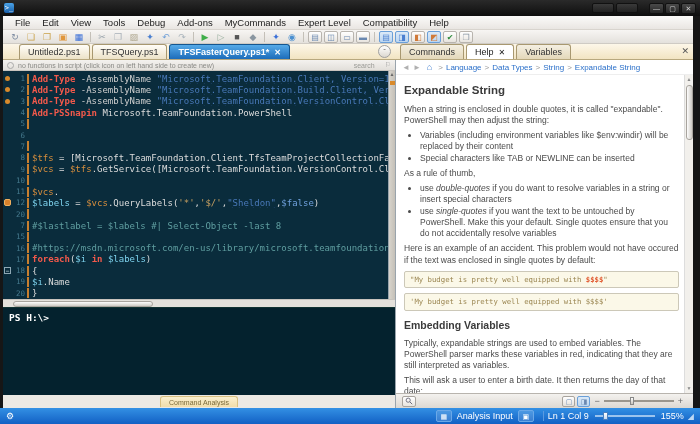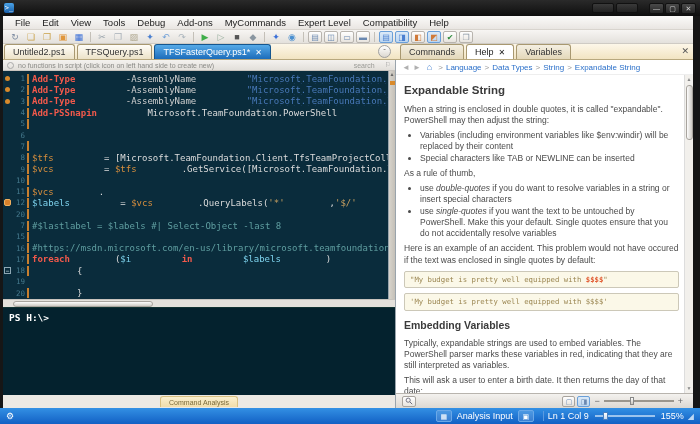--- a/index.html
+++ b/index.html
@@ -23,24 +23,24 @@
 
   
   .toolbar { height:14px; background:linear-gradient(#f7f5f3,#e4e1dc); display:flex; align-items:center; padding-left:4px; border-bottom:1px solid #cfcbc4; }
   .tb-btn { width:14px; height:12px; font-size:9px; line-height:12px; text-align:center; margin:0 1px; }
   .tb-btn.boxed { border:1px solid #b8b4ae; background:linear-gradient(#fff,#e8e4de); border-radius:2px; font-size:8px; }
   .tb-btn.active { border-color:#6a9fd8; background:linear-gradient(#dceaf8,#bcd6f0); }
   .tb-sep { width:1px; height:10px; background:#c4c0b8; margin:0 3px; }
 
   
   .tabrow { height:16px; background:linear-gradient(#fdf7e9,#f2e4c2); display:flex; align-items:flex-end; border-bottom:1px solid #b8a87e; }
-  .tabs-left { width:393px; display:flex; align-items:flex-end; padding-left:1px; }
+  .tabs-left { width:393px; display:flex; align-items:flex-end; padding-left:16px; }
   .tabs-right { flex:1; display:flex; align-items:flex-end; padding-left:4px; }
   .tab { font-size:9px; padding:2px 8px 2px 8px; margin-right:2px; border:1px solid #a89870; border-bottom:none; border-radius:3px 3px 0 0; background:linear-gradient(#fffdf8,#ece2c8); color:#333; white-space:nowrap; }
-  .tab.active-doc { background:linear-gradient(#56aae8,#1c6cba); color:#fff; border-color:#15568f; font-weight:normal; }
+  .tab.active-doc { background:linear-gradient(#56aae8,#1c6cba); color:#fff; border-color:#15568f; font-weight:bold; }
   .tab .tab-close { margin-left:5px; font-size:8px; }
   .collapse-btn { margin-left:auto; margin-right:5px; margin-bottom:1px; width:13px; height:13px; border-radius:50%; border:1px solid #a0a0a0; background:linear-gradient(#fff,#dcd8d0); color:#666; font-size:8px; line-height:11px; text-align:center; }
   .tab.right-inactive { background:linear-gradient(#f4efe2,#e4d8ba); }
   .tab.right-active { background:#fff; border-color:#a89870; color:#222; }
   .pane-close { margin-left:auto; margin-right:4px; margin-bottom:3px; color:#555; font-size:9px; }
 
   
   .main { display:flex; height:348px; }
   .left-pane { width:393px; display:flex; flex-direction:column; background:#ece9e4; border-right:1px solid #9aa4ac; }
 
@@ -58,21 +58,21 @@
   .mark-box { width:7px; height:7px; border-radius:2px; background:#d9812b; border:1px solid #f0b060; }
   .mark-fold { width:7px; height:7px; border:1px solid #8fa8b4; color:#cfe0e8; font-size:6px; line-height:5px; text-align:center; background:#0a2c3c; }
   .ed-num { width:15px; flex:none; text-align:right; color:#44788c; font-size:7.5px; padding-right:2px; }
   .ed-code { flex:1; border-left:2px solid #c87f2f; padding-left:3px; overflow:hidden; }
   .ed-scroll { width:7px; flex:none; background:linear-gradient(90deg,#d8d4cc,#c4c0b8); border-left:1px solid #9aa4ac; position:relative; }
   .ed-scroll .arr { font-size:5px; color:#666; text-align:center; display:block; }
   .ed-scroll .bm { position:absolute; top:10px; left:1px; width:5px; height:4px; background:#d98a2b; }
 
   .tok-kw { color:#f2594b; font-weight:bold; }
   .tok-prm { color:#cfcfcf; }
-  .tok-pln { color:#dcdcdc;margin-left:45px; }
+  .tok-pln { color:#dcdcdc; }
   .tok-strl { color:#4878b8; text-decoration-line:underline; text-decoration-style:wavy; text-decoration-color:#3f6fd0; }
   .tok-cmt { color:#5f9ea0; }
   .tok-var { color:#7fd4ef; }
   .tok-varo { color:#d78e3d; }
   .tok-str { color:#c8a061; }
   .tok-bool { color:#6fa0dc; }
 
   .hscroll { height:8px; background:#e4e1dc; border-top:1px solid #c8c4be; display:flex; align-items:center; }
   .hscroll .thumb { height:6px; width:140px; margin-left:10px; background:linear-gradient(#fcfcfc,#cfcbc4); border:1px solid #a8a49e; border-radius:3px; }
 
@@ -235,21 +235,21 @@
               <div class="ed-line"><span class="ed-mark"></span><span class="ed-num">9</span><span class="ed-code"><span class="tok-varo">$vcs</span><span class="tok-pln"> = </span><span class="tok-varo">$tfs</span><span class="tok-pln">.GetService([Microsoft.TeamFoundation.VersionControl.Client.Ver</span></span></div>
               <div class="ed-line"><span class="ed-mark"></span><span class="ed-num">10</span><span class="ed-code">&nbsp;</span></div>
               <div class="ed-line"><span class="ed-mark"></span><span class="ed-num">11</span><span class="ed-code"><span class="tok-varo">$vcs</span><span class="tok-pln">.</span></span></div>
               <div class="ed-line"><span class="ed-mark"><span class="mark-box"></span></span><span class="ed-num">12</span><span class="ed-code"><span class="tok-var">$labels</span><span class="tok-pln"> = </span><span class="tok-varo">$vcs</span><span class="tok-pln">.QueryLabels(</span><span class="tok-str">'*'</span><span class="tok-pln">,</span><span class="tok-str">'$/'</span><span class="tok-pln">,</span><span class="tok-strl">"Sheldon"</span><span class="tok-pln">,</span><span class="tok-bool">$false</span><span class="tok-pln">)</span></span></div>
               <div class="ed-line"><span class="ed-mark"></span><span class="ed-num">20</span><span class="ed-code">&nbsp;</span></div>
               <div class="ed-line"><span class="ed-mark"></span><span class="ed-num">7</span><span class="ed-code"><span class="tok-cmt">#$lastlabel = $labels #| Select-Object -last 8</span></span></div>
               <div class="ed-line"><span class="ed-mark"></span><span class="ed-num">15</span><span class="ed-code">&nbsp;</span></div>
               <div class="ed-line"><span class="ed-mark"></span><span class="ed-num">16</span><span class="ed-code"><span class="tok-cmt">#https://msdn.microsoft.com/en-us/library/microsoft.teamfoundation.version</span></span></div>
               <div class="ed-line"><span class="ed-mark"></span><span class="ed-num">17</span><span class="ed-code"><span class="tok-kw">foreach</span><span class="tok-pln">(</span><span class="tok-var">$i</span><span class="tok-pln"> </span><span class="tok-kw">in</span><span class="tok-pln"> </span><span class="tok-var">$labels</span><span class="tok-pln">)</span></span></div>
               <div class="ed-line"><span class="ed-mark"><span class="mark-fold">−</span></span><span class="ed-num">18</span><span class="ed-code"><span class="tok-pln">{</span></span></div>
-              <div class="ed-line"><span class="ed-mark"></span><span class="ed-num">19</span></div>
+              <div class="ed-line"><span class="ed-mark"></span><span class="ed-num">19</span><span class="ed-code"><span class="tok-var">$i</span><span class="tok-pln">.Name</span></span></div>
               <div class="ed-line"><span class="ed-mark"></span><span class="ed-num">20</span><span class="ed-code"><span class="tok-pln">}</span></span></div>
             </div>
           <div class="ed-scroll">
             <span class="arr">▲</span>
             <span class="bm"></span>
           </div>
         </div>
 
         <div class="hscroll">
           <div class="thumb"></div>

